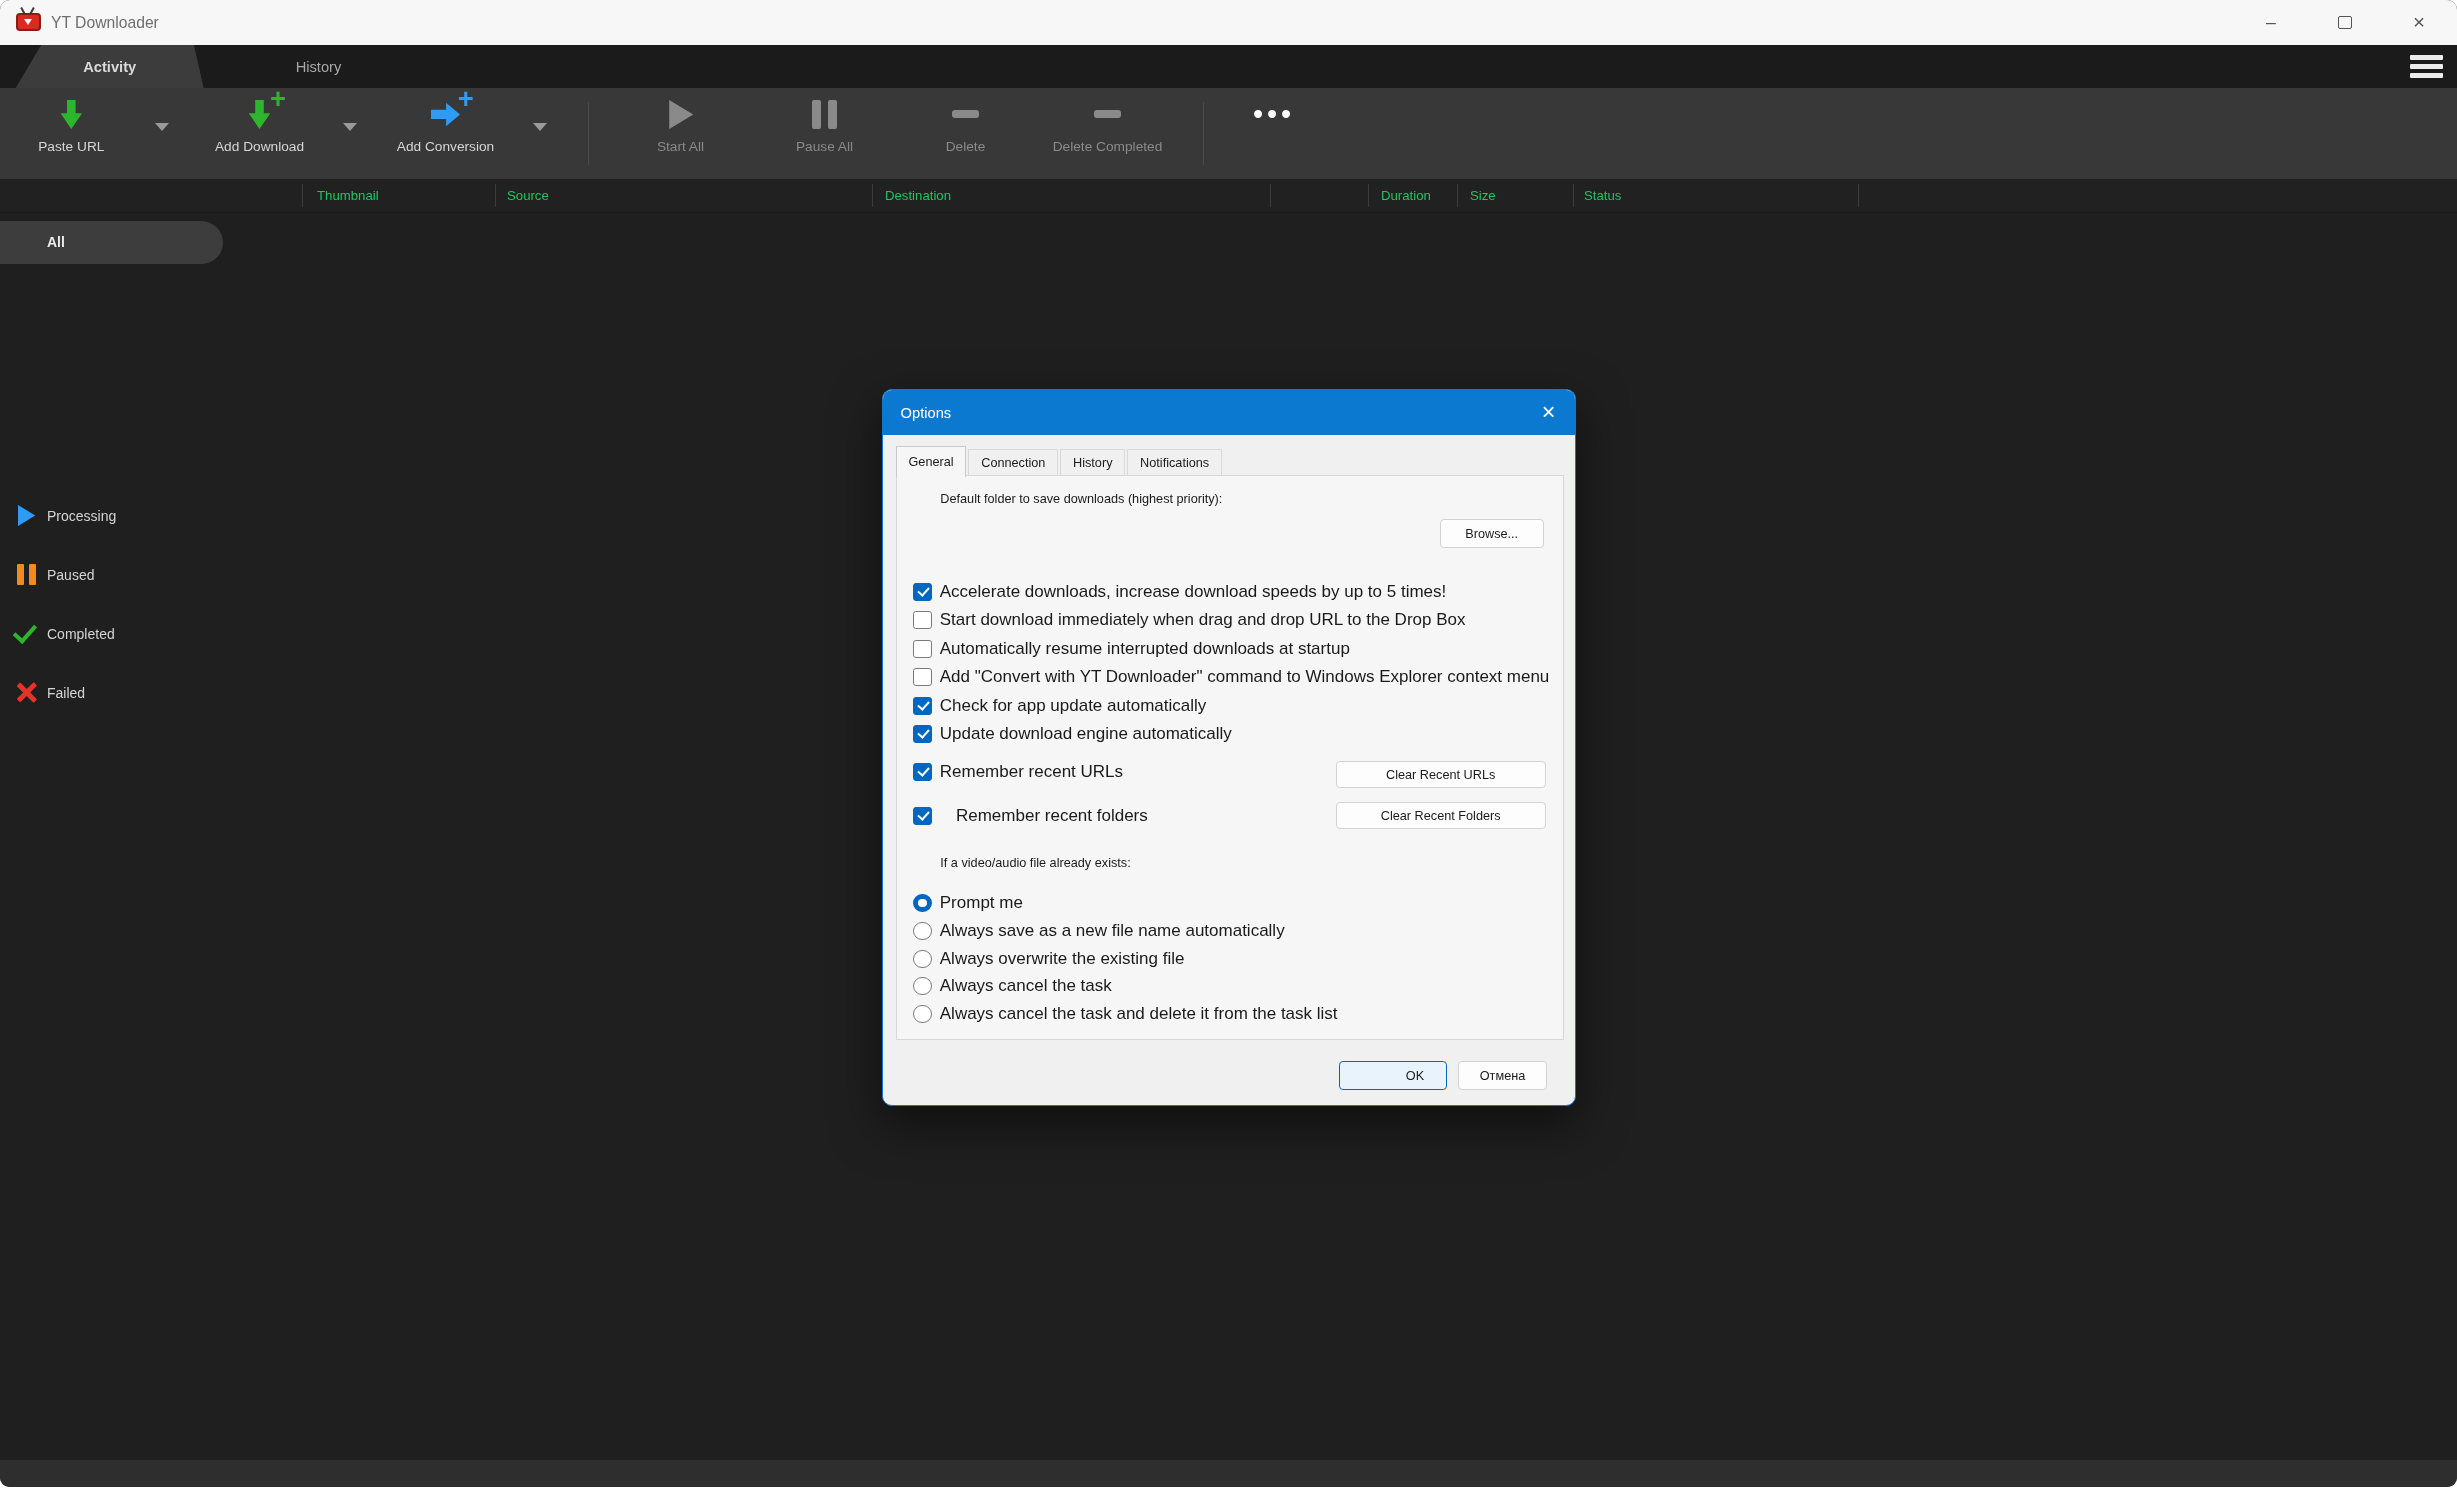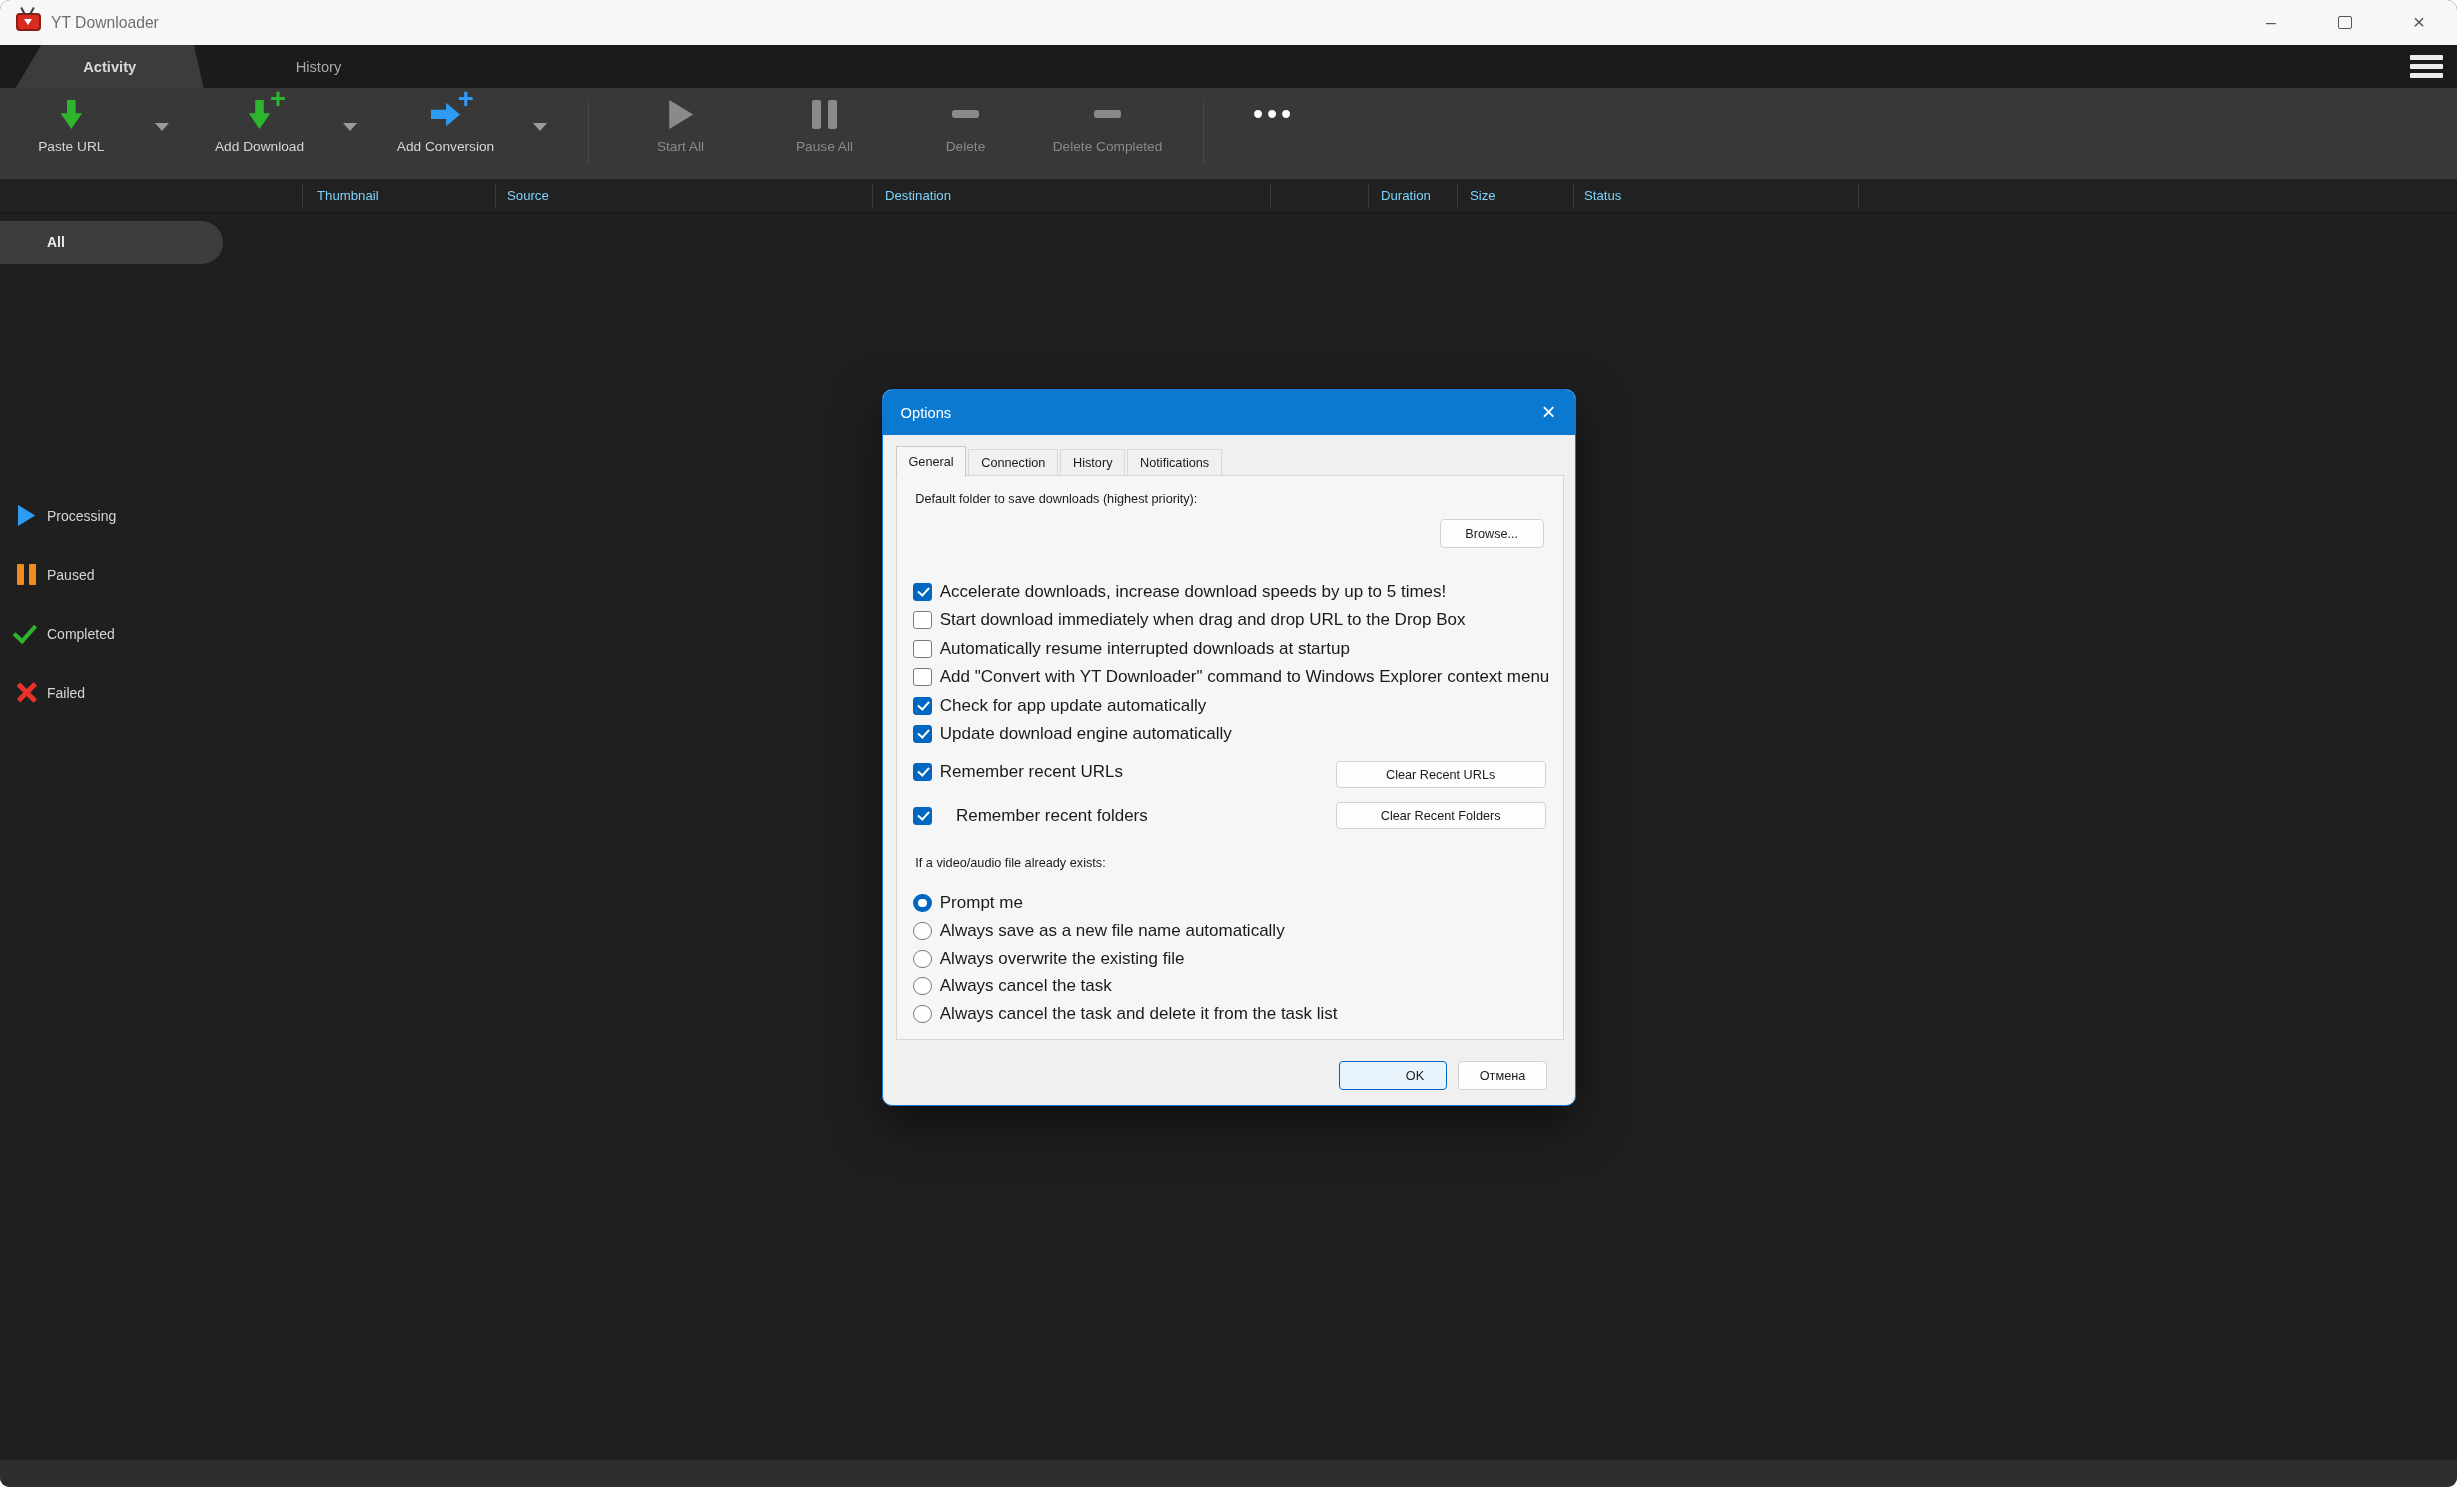--- a/index.html
+++ b/index.html
@@ -40,21 +40,21 @@
   .dd-arrow{position:absolute;top:35px;width:0;height:0;border-left:7.8px solid transparent;border-right:7.8px solid transparent;border-top:8.8px solid #9a9a9a;}
   .play-gray{width:25.5px;height:29px;background:#8a8a8a;clip-path:polygon(6% 0,100% 50%,6% 100%);}
   .pause-gray{display:flex;gap:6.9px;}
   .pause-gray i{display:block;width:8.8px;height:29px;background:#8a8a8a;border-radius:2px;}
   .minus-gray{width:27.4px;height:7.8px;background:#8a8a8a;border-radius:2.9px;}
   .tb-sep{position:absolute;top:13.7px;width:1px;height:63px;background:#4a4a4a;}
   .more-dots{font-size:29px;letter-spacing:3.9px;color:#ffffff;line-height:41px;}
 
   
   .table-header{position:absolute;left:0;top:179px;width:100%;height:33px;background:#212121;border-bottom:1px solid #181818;}
-  .th-label{position:absolute;top:0;height:33px;line-height:33px;font-size:13.2px;color:#7dd3fc;white-space:nowrap;}
+  .th-label{position:absolute;top:0;height:33px;line-height:33px;font-size:13.2px;color:#22c55e;white-space:nowrap;}
   .th-sep{position:absolute;top:4.9px;width:1px;height:23.5px;background:#3c3c3c;}
 
   
   .content{position:absolute;left:0;top:214px;width:100%;height:1247px;background:#1f1f1f;}
   .side-item{position:absolute;left:0;width:223px;height:39px;display:flex;align-items:center;color:#d5d5d5;font-size:14px;}
   .side-item .ico{position:absolute;left:13.7px;width:25.5px;display:flex;align-items:center;justify-content:center;}
   .side-item .lbl{position:absolute;left:47px;}
   .side-item.selected{top:6.9px;height:43px;background:#3d3d3d;border-radius:0 21.6px 21.6px 0;color:#ececec;font-weight:bold;}
   .all-icon{display:flex;flex-direction:column;gap:3.9px;width:25.5px;}
   .all-icon i{display:block;height:3.9px;border-radius:2px;}
@@ -74,21 +74,21 @@
 
   
   .dialog{position:absolute;left:882px;top:389px;width:694px;height:717px;background:#f0f0f0;border:1.5px solid #1474cf;border-radius:9.8px;box-sizing:border-box;box-shadow:0 17.6px 49px rgba(0,0,0,0.55);overflow:hidden;}
   .dlg-titlebar{position:absolute;left:0;top:0;width:100%;height:45px;background:#0b79d0;display:flex;align-items:center;}
   .dlg-title{margin-left:17.6px;color:#ffffff;font-size:14.7px;}
   .dlg-close{position:absolute;right:11.8px;top:7.8px;width:29px;height:29px;display:flex;align-items:center;justify-content:center;color:#ffffff;font-size:23.5px;line-height:1;}
   .dlg-tabs{position:absolute;left:12.7px;top:56px;display:flex;align-items:flex-end;}
   .dlg-tab{height:27.4px;line-height:27.4px;padding:0 11.8px;font-size:12.7px;color:#1a1a1a;background:#f0f0f0;border:1px solid #d9d9d9;border-bottom:none;margin-right:2px;}
   .dlg-tab.active{height:30px;line-height:30px;background:#f6f6f6;position:relative;z-index:3;border:1px solid #c9c9c9;border-bottom:none;}
   .dlg-pane{position:absolute;left:12.7px;top:85px;width:668px;height:565px;background:#f6f6f6;border:1px solid #d7d7d7;box-sizing:border-box;z-index:2;}
-  .p-label{position:absolute;font-size:12.7px;color:#1a1a1a;white-space:nowrap;}
+  .p-label{position:absolute;font-size:12.7px;color:#1a1a1a;white-space:nowrap;margin-left:25px;}
   .combo{position:absolute;left:18.6px;top:43px;width:510px;height:29px;background:#ffffff;border:2px solid #0067c0;border-radius:2.9px;box-sizing:border-box;display:flex;align-items:center;padding-left:5.9px;}
   .folder-ico{position:relative;width:19.6px;height:12.7px;background:#dec26d;border-radius:1px 2px 2px 2px;margin-right:5.9px;flex:none;}
   .folder-ico::before{content:"";position:absolute;left:0;top:-2.9px;width:8.8px;height:2.9px;background:#c9ab54;border-radius:2px 2px 0 0;}
   .combo-text{font-size:12.7px;color:#ffffff;background:#0078d7;padding:2px 2.9px;white-space:nowrap;}
   .combo-chevron{position:absolute;right:11.8px;top:8.8px;width:7.8px;height:7.8px;border-right:2px solid #444;border-bottom:2px solid #444;transform:rotate(45deg) scaleY(0.9);transform-origin:center;margin-top:-2px;}
   .btn{position:absolute;background:#fdfdfd;border:1px solid #d2d2d2;border-radius:3.9px;font-size:12.7px;color:#1a1a1a;display:flex;align-items:center;justify-content:center;box-sizing:border-box;}
   .btn.primary{background:#e9f3fc;border:1.5px solid #0067c0;padding-left:44px;}
   .chk-row{position:absolute;left:16.7px;height:21.6px;display:flex;align-items:center;gap:7.8px;}
   .chk-box{width:18.6px;height:18.6px;box-sizing:border-box;background:#ffffff;border:1px solid #7a7a7a;border-radius:2.9px;flex:none;position:relative;}
   .chk-row.checked .chk-box{background:#0067c0;border-color:#0067c0;}

